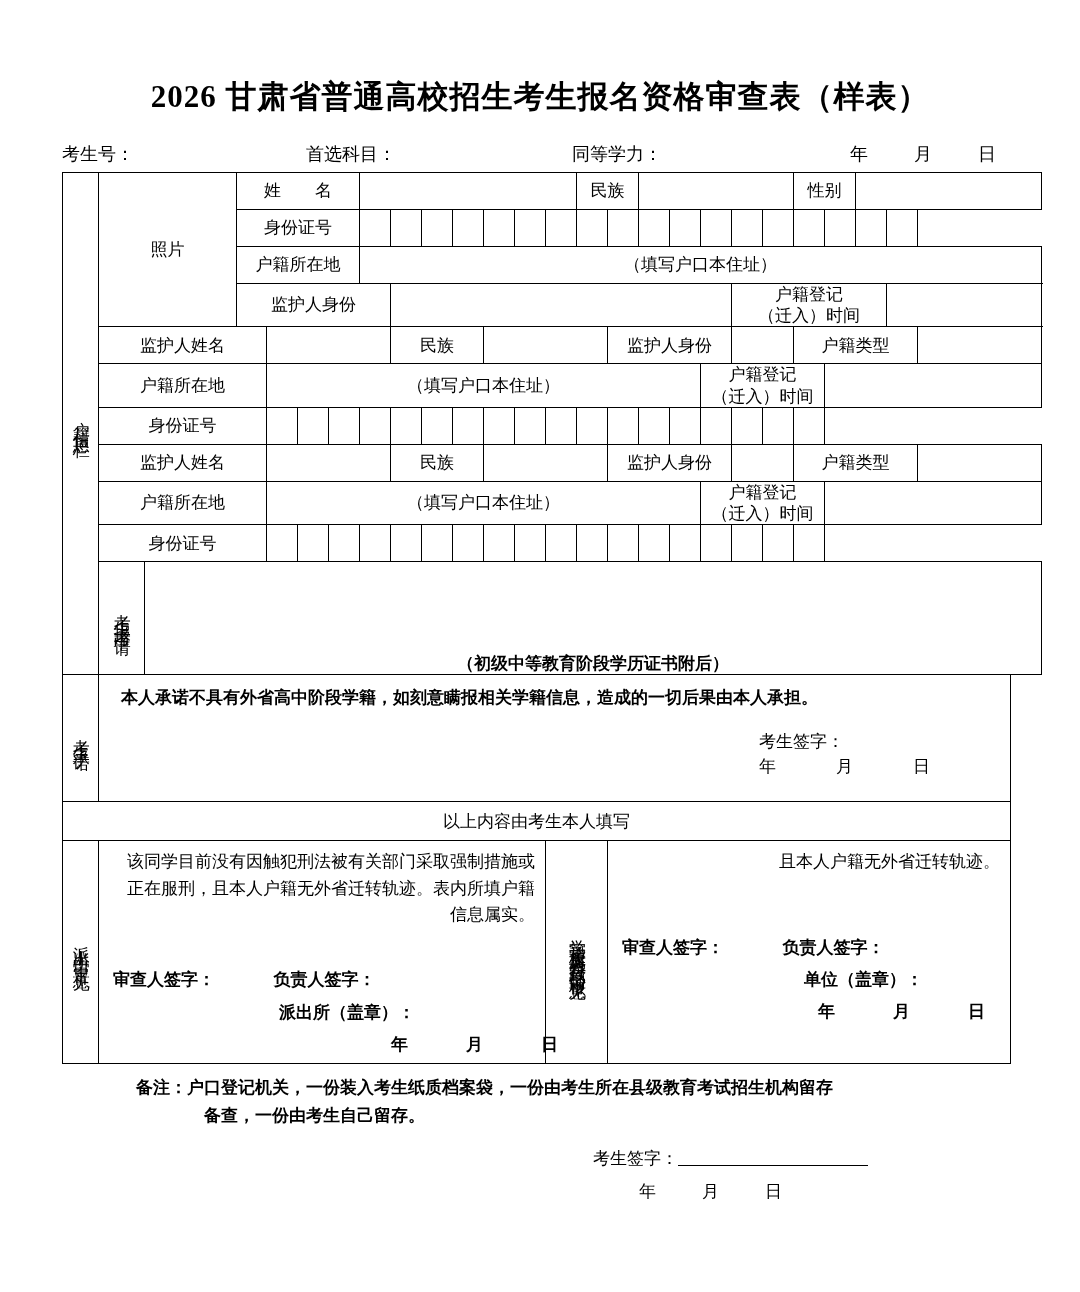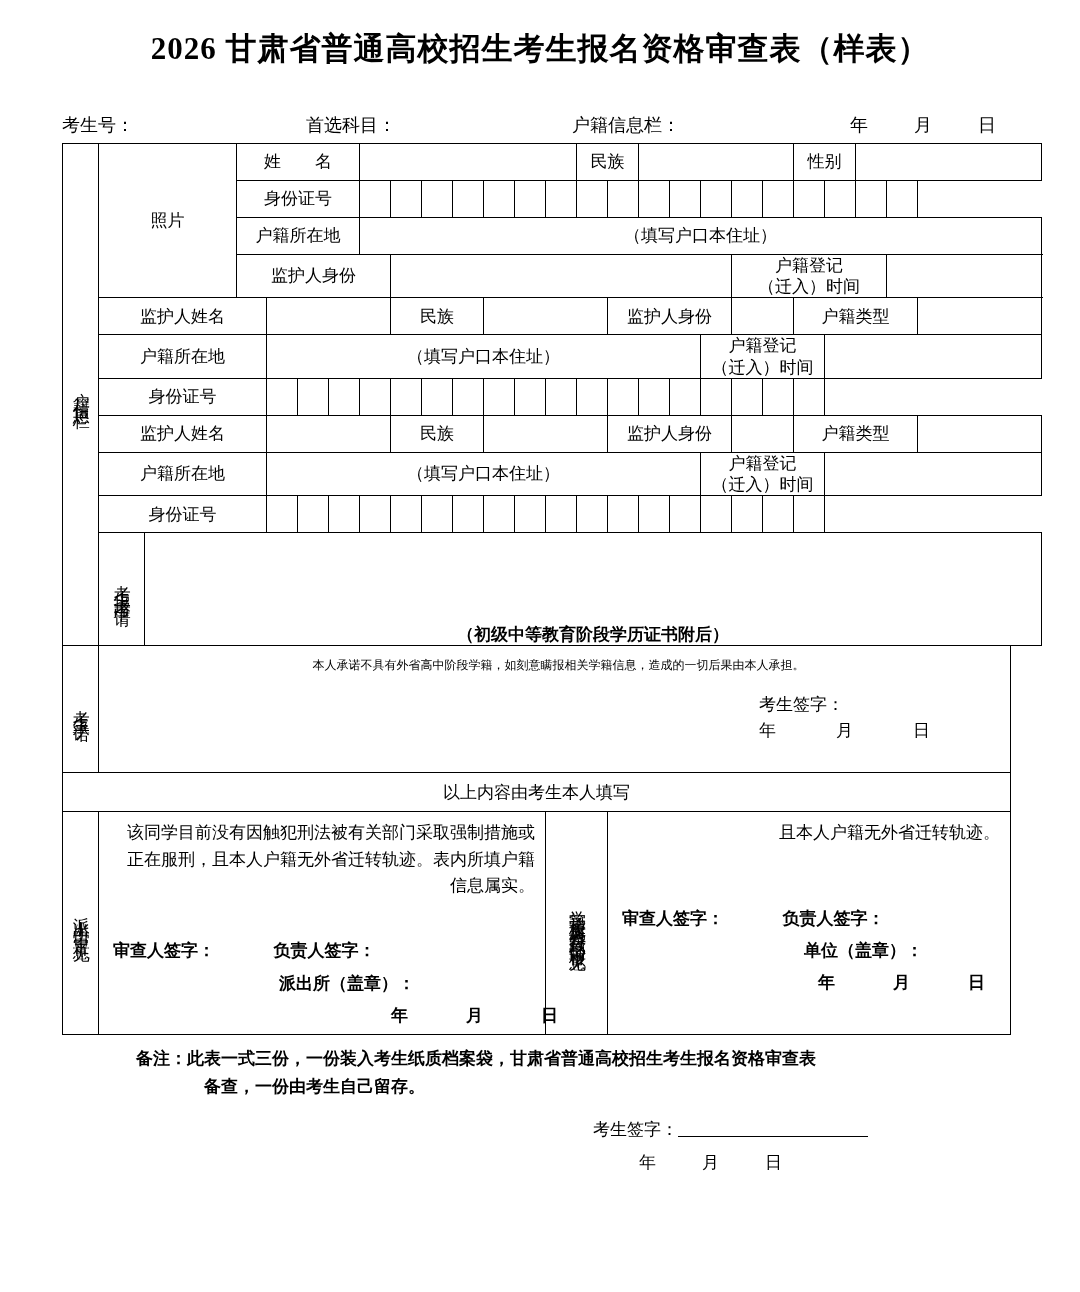--- a/index.html
+++ b/index.html
@@ -7,30 +7,30 @@
     width:1080px;height:1292px;
     background:#ffffff;
     font-family:"Liberation Serif","DejaVu Serif",serif;
     color:#000;
     -webkit-font-smoothing:none;
   }
   .page{position:relative;width:1080px;height:1292px;box-sizing:border-box;}
 
   
   .title-wrap{padding-top:28px;text-align:center;}
-  .title-main{font-size:31px;font-weight:bold;letter-spacing:1px;line-height:1.35;}
+  .title-main{font-size:31px;font-weight:bold;letter-spacing:1px;line-height:1.35;margin-top:48px;}
   .title-sub{font-size:26px;font-weight:bold;line-height:1.5;}
 
   
   .topline{
     margin:24px 62px 6px 62px;
     display:flex;align-items:flex-end;
     font-size:18px;
   }
-  .topline .seg{white-space:nowrap;margin-top:19px;}
+  .topline .seg{white-space:nowrap;}
   .topline .sp-a{width:172px;}
   .topline .sp-b{width:176px;}
   .topline .dates{margin-left:auto;display:flex;gap:46px;padding-right:22px;}
 
   
   table.main{
     border-collapse:collapse;
     margin:0 62px;
     width:956px;
     table-layout:fixed;
@@ -60,24 +60,24 @@
   
   .idbox{width:31px;}
 
   .apply-note{
     text-align:right;
     padding-right:28px;
     font-size:17px;
     font-weight:bold;
   }
   .promise-text{
-    text-align:center;
+    text-align:left;
     padding:10px 14px 0 22px;
-    font-size:12px;
-    font-weight:normal;
+    font-size:17px;
+    font-weight:bold;
     line-height:1.5;
   }
   .center-bold{font-weight:normal;font-size:18px;}
 
   .op-text{
     text-align:right;
     font-size:17px;
     line-height:1.55;
     padding:8px 10px 0 14px;
   }
@@ -114,21 +114,21 @@
 
   <div class="title-wrap">
     <div class="title-main">2026 甘肃省普通高校招生考生报名资格审查表（样表）</div>
   </div>
 
   <div class="topline">
     <span class="seg">考生号：</span>
     <span class="sp-a"></span>
     <span class="seg">首选科目：</span>
     <span class="sp-b"></span>
-    <span class="seg">户籍信息栏：</span>
+    <span class="seg">同等学力：</span>
     <span class="dates">
       <span>年</span>
       <span>月</span>
       <span>日</span>
     </span>
   </div>
 
   <table class="main">
     <colgroup>
       <col style="width:36px">
@@ -403,21 +403,21 @@
               <span>月</span>
               <span>日</span>
             </div>
           </div>
         </td>
       </tr>
     </tbody>
   </table>
 
   <div class="footer">
-    <div class="remark">备注：此表一式三份，一份装入考生纸质档案袋，甘肃省普通高校招生考生报名资格审查表</div>
+    <div class="remark">备注：户口登记机关，一份装入考生纸质档案袋，一份由考生所在县级教育考试招生机构留存</div>
     <div class="remark">
         <span class="ind">备查，一份由考生自己留存。</span>
       </div>
     <div class="footer-sign">
       <div class="inner">
         <div>
           <span>考生签字：</span><span class="sign-line"></span>
         </div>
         <div class="footer-ymd">
           <span>年</span>

